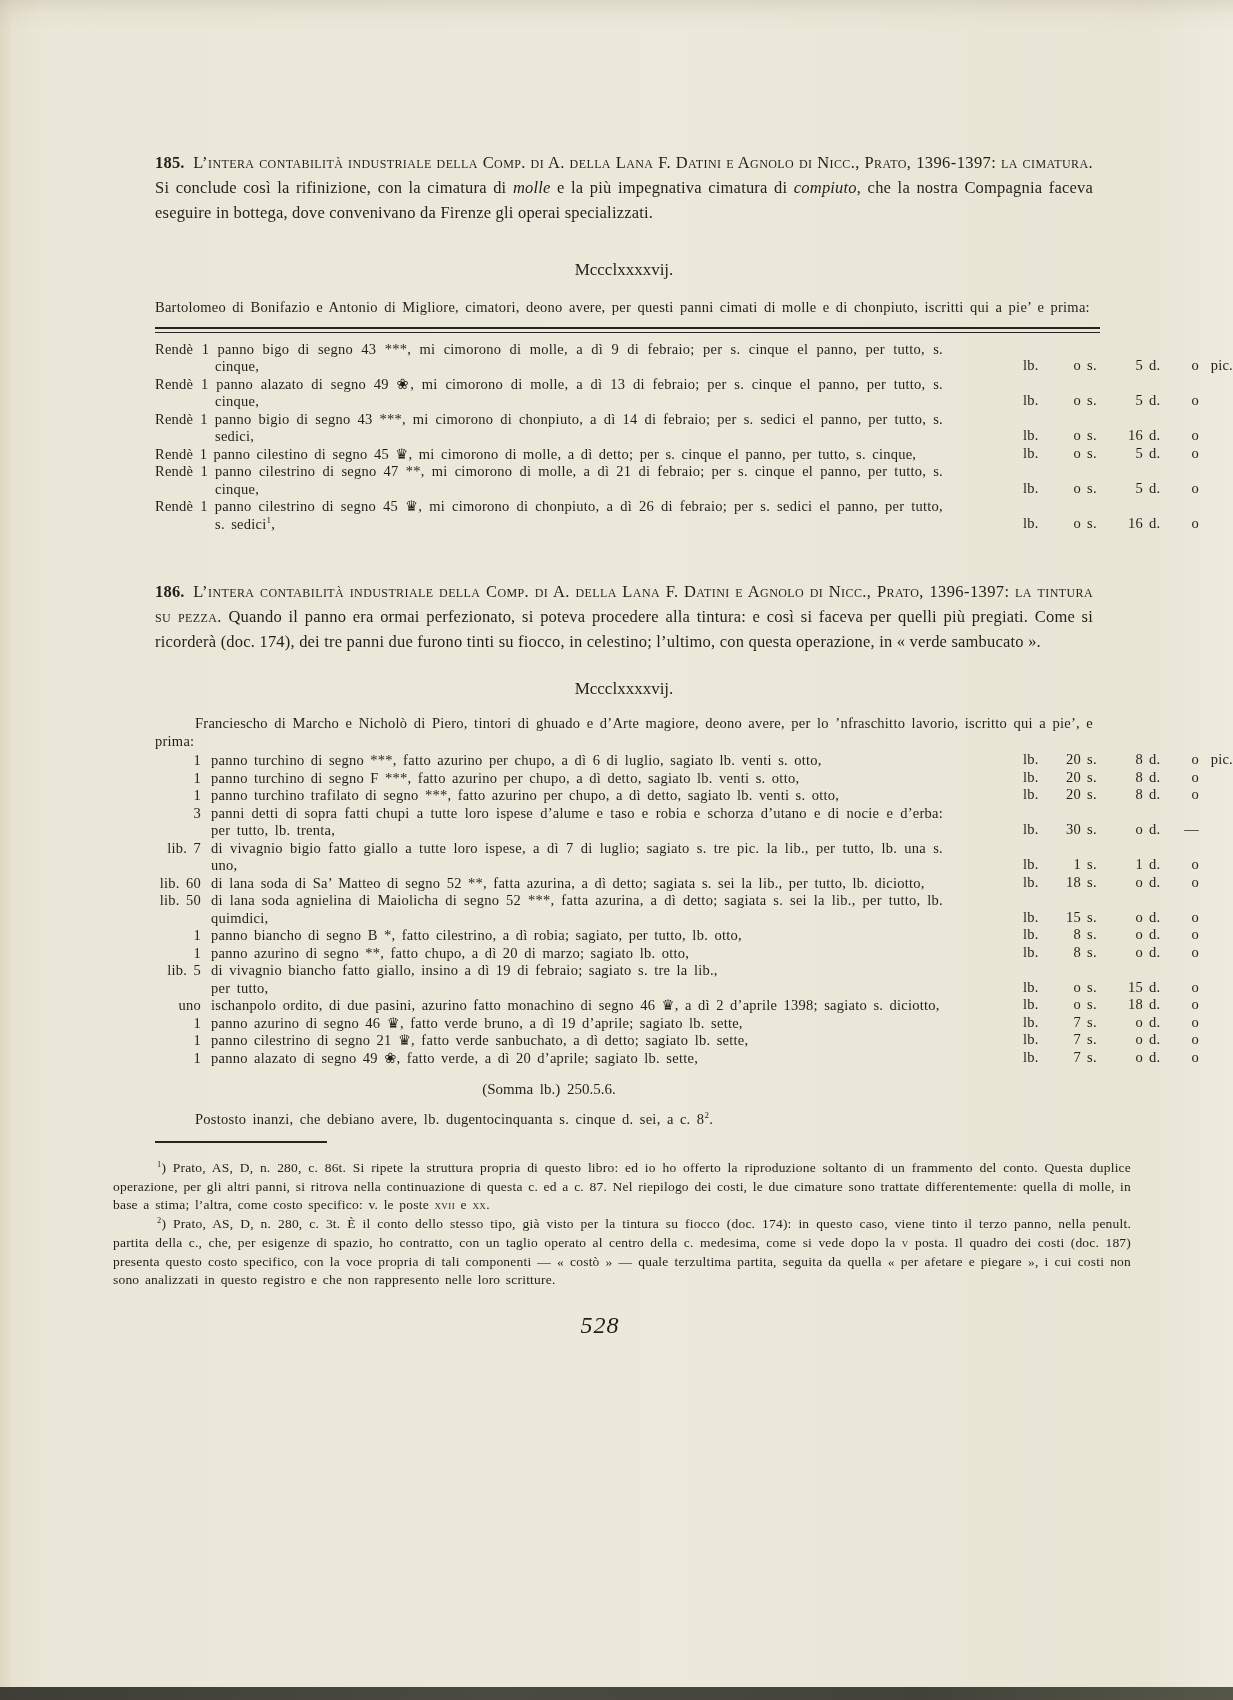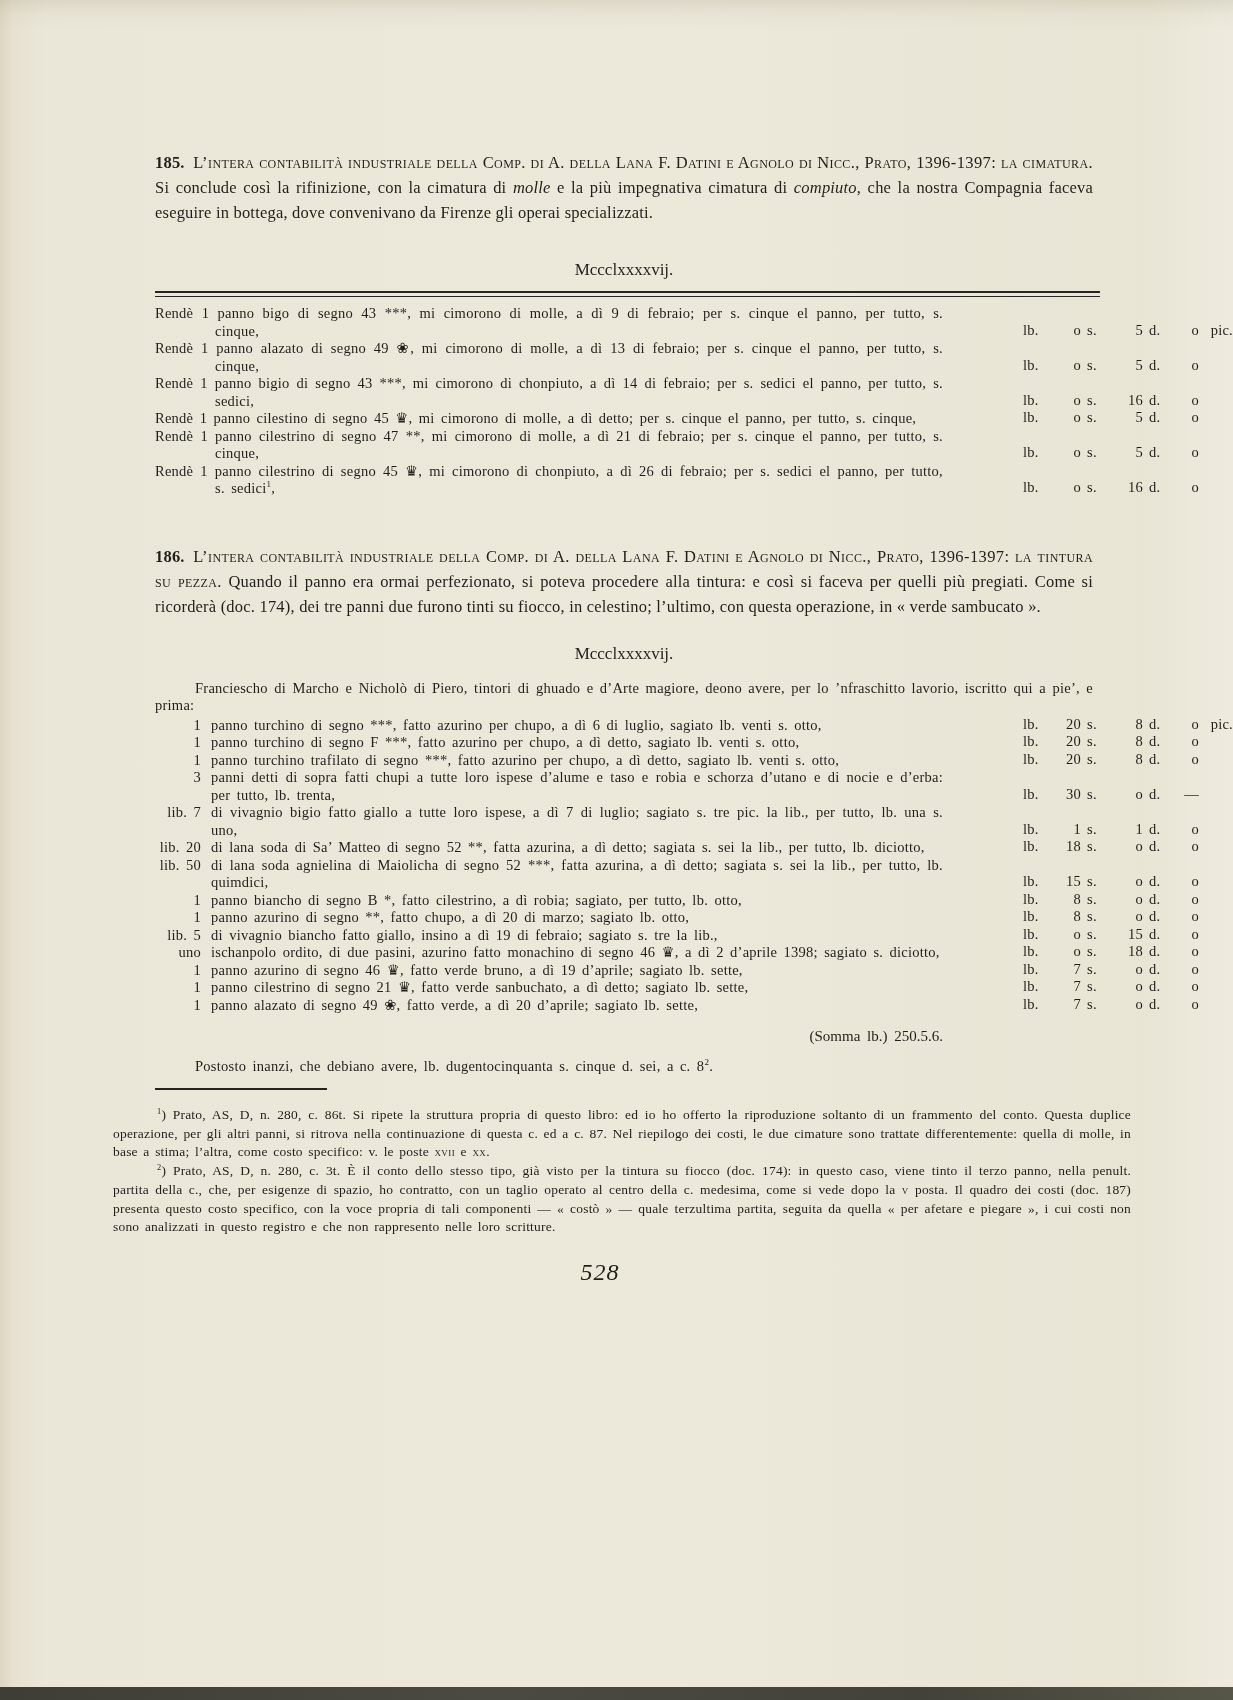--- a/index.html
+++ b/index.html
@@ -62,21 +62,21 @@
   .amt .lab{text-align:left;padding-left:6px;box-sizing:border-box;}
   .amt .val{text-align:right;}
   .a-lb{width:28px;padding-left:0 !important;}
   .a-v1{width:30px;}
   .a-s{width:30px;}
   .a-v2{width:32px;}
   .a-d{width:30px;}
   .a-v3{width:26px;}
   .a-sfx{width:34px;text-align:right;}
 
-  .somma{margin-top:13px;text-align:right;padding-right:150px;font-size:15px;line-height:18px;word-spacing:3px;}
+  .somma{margin-top:13px;text-align:center;padding-right:150px;font-size:15px;line-height:18px;word-spacing:3px;}
   .postosto{margin:12px 0 0 0;font-size:14.5px;line-height:18px;text-indent:40px;word-spacing:2.5px;}
 
   .fn-rule{margin-top:13px;width:172px;border-top:2px solid #262420;}
   .footnotes{margin:16px 0 0 -42px;width:1018px;}
   .fn{
     margin:0;font-size:13.5px;line-height:18.7px;text-align:justify;
     text-indent:44px;letter-spacing:0.2px;word-spacing:2px;font-family:Liberation Serif, serif;
   }
   .pagenum{
     margin-top:22px;text-align:center;transform:translateX(-24px);
@@ -84,20 +84,21 @@
   }
 </style>
 </head>
 <body>
 
 <div class="page">
   <div class="content">
 
     <p class="editorial"><span class="b">185. </span><span class="sc">L’intera contabilità industriale della Comp. di A. della Lana F. Datini e Agnolo di Nicc., Prato, 1396-1397: la cimatura.</span><span> Si conclude così la rifinizione, con la cimatura di </span><span class="i">molle</span><span> e la più impegnativa cimatura di </span><span class="i">compiuto</span><span>, che la nostra Compagnia faceva eseguire in bottega, dove convenivano da Firenze gli operai specializzati.</span></p>
     <div class="roman-date">Mccclxxxxvij.</div>
+    <p class="intro doc">Bartolomeo di Bonifazio e Antonio di Migliore, cimatori, deono avere, per questi panni cimati di molle e di chonpiuto, iscritti qui a pie’ e prima:</p>
     <div class="double-rule"></div>
 
     <div class="entries t1 doc">
 
         <div class="entry">
           <div class="desc">Rendè 1 panno bigo di segno 43 ***, mi cimorono di molle, a dì 9 di febraio; per s. cinque el panno, per tutto, s. cinque,</div>
           <div class="amt">
             <span class="lab a-lb">lb.</span>
             <span class="val a-v1">o</span>
             <span class="lab a-s">s.</span>
@@ -270,21 +271,21 @@
             <span class="lab a-s">s.</span>
             <span class="val a-v2">1</span>
             <span class="lab a-d">d.</span>
             <span class="val a-v3">o</span>
             <span class="a-sfx"></span>
           </div>
         </div>
 
         <div class="entry">
           <div class="row">
-            <div class="qty">lib. 20</div>
+            <div class="qty">lib. 60</div>
             <div class="desc2col">
               <div style="display:inline;">di lana soda di Sa’ Matteo di segno 52 **, fatta azurina, a dì detto; sagiata s. sei la lib., per tutto, lb. diciotto,</div>
               <div class="cont"></div>
             </div>
           </div>
           <div class="amt">
             <span class="lab a-lb">lb.</span>
             <span class="val a-v1">18</span>
             <span class="lab a-s">s.</span>
             <span class="val a-v2">o</span>
@@ -349,20 +350,21 @@
             <span class="val a-v3">o</span>
             <span class="a-sfx"></span>
           </div>
         </div>
 
         <div class="entry">
           <div class="row">
             <div class="qty">lib. 5</div>
             <div class="desc2col">
               <div style="display:inline;margin-top:20px;">di vivagnio biancho fatto giallo, insino a dì 19 di febraio; sagiato s. tre la lib.,</div>
+              <div class="cont">per tutto,</div>
             </div>
           </div>
           <div class="amt">
             <span class="lab a-lb">lb.</span>
             <span class="val a-v1">o</span>
             <span class="lab a-s">s.</span>
             <span class="val a-v2">15</span>
             <span class="lab a-d">d.</span>
             <span class="val a-v3">o</span>
             <span class="a-sfx"></span>

